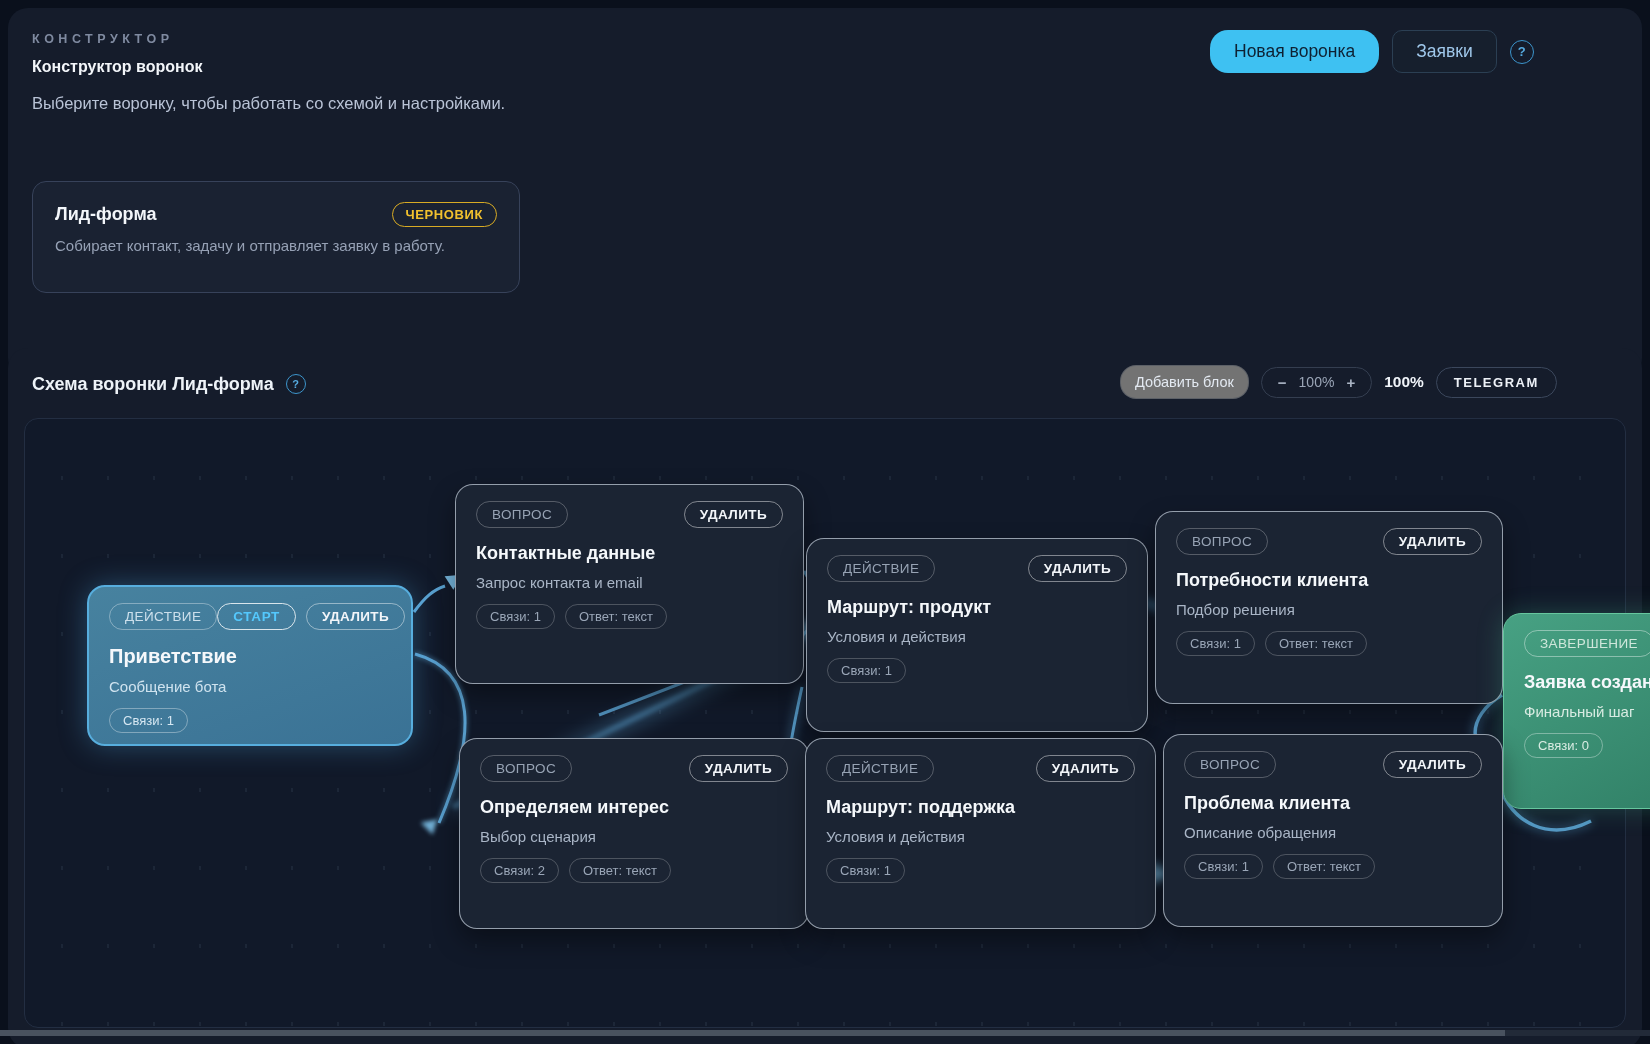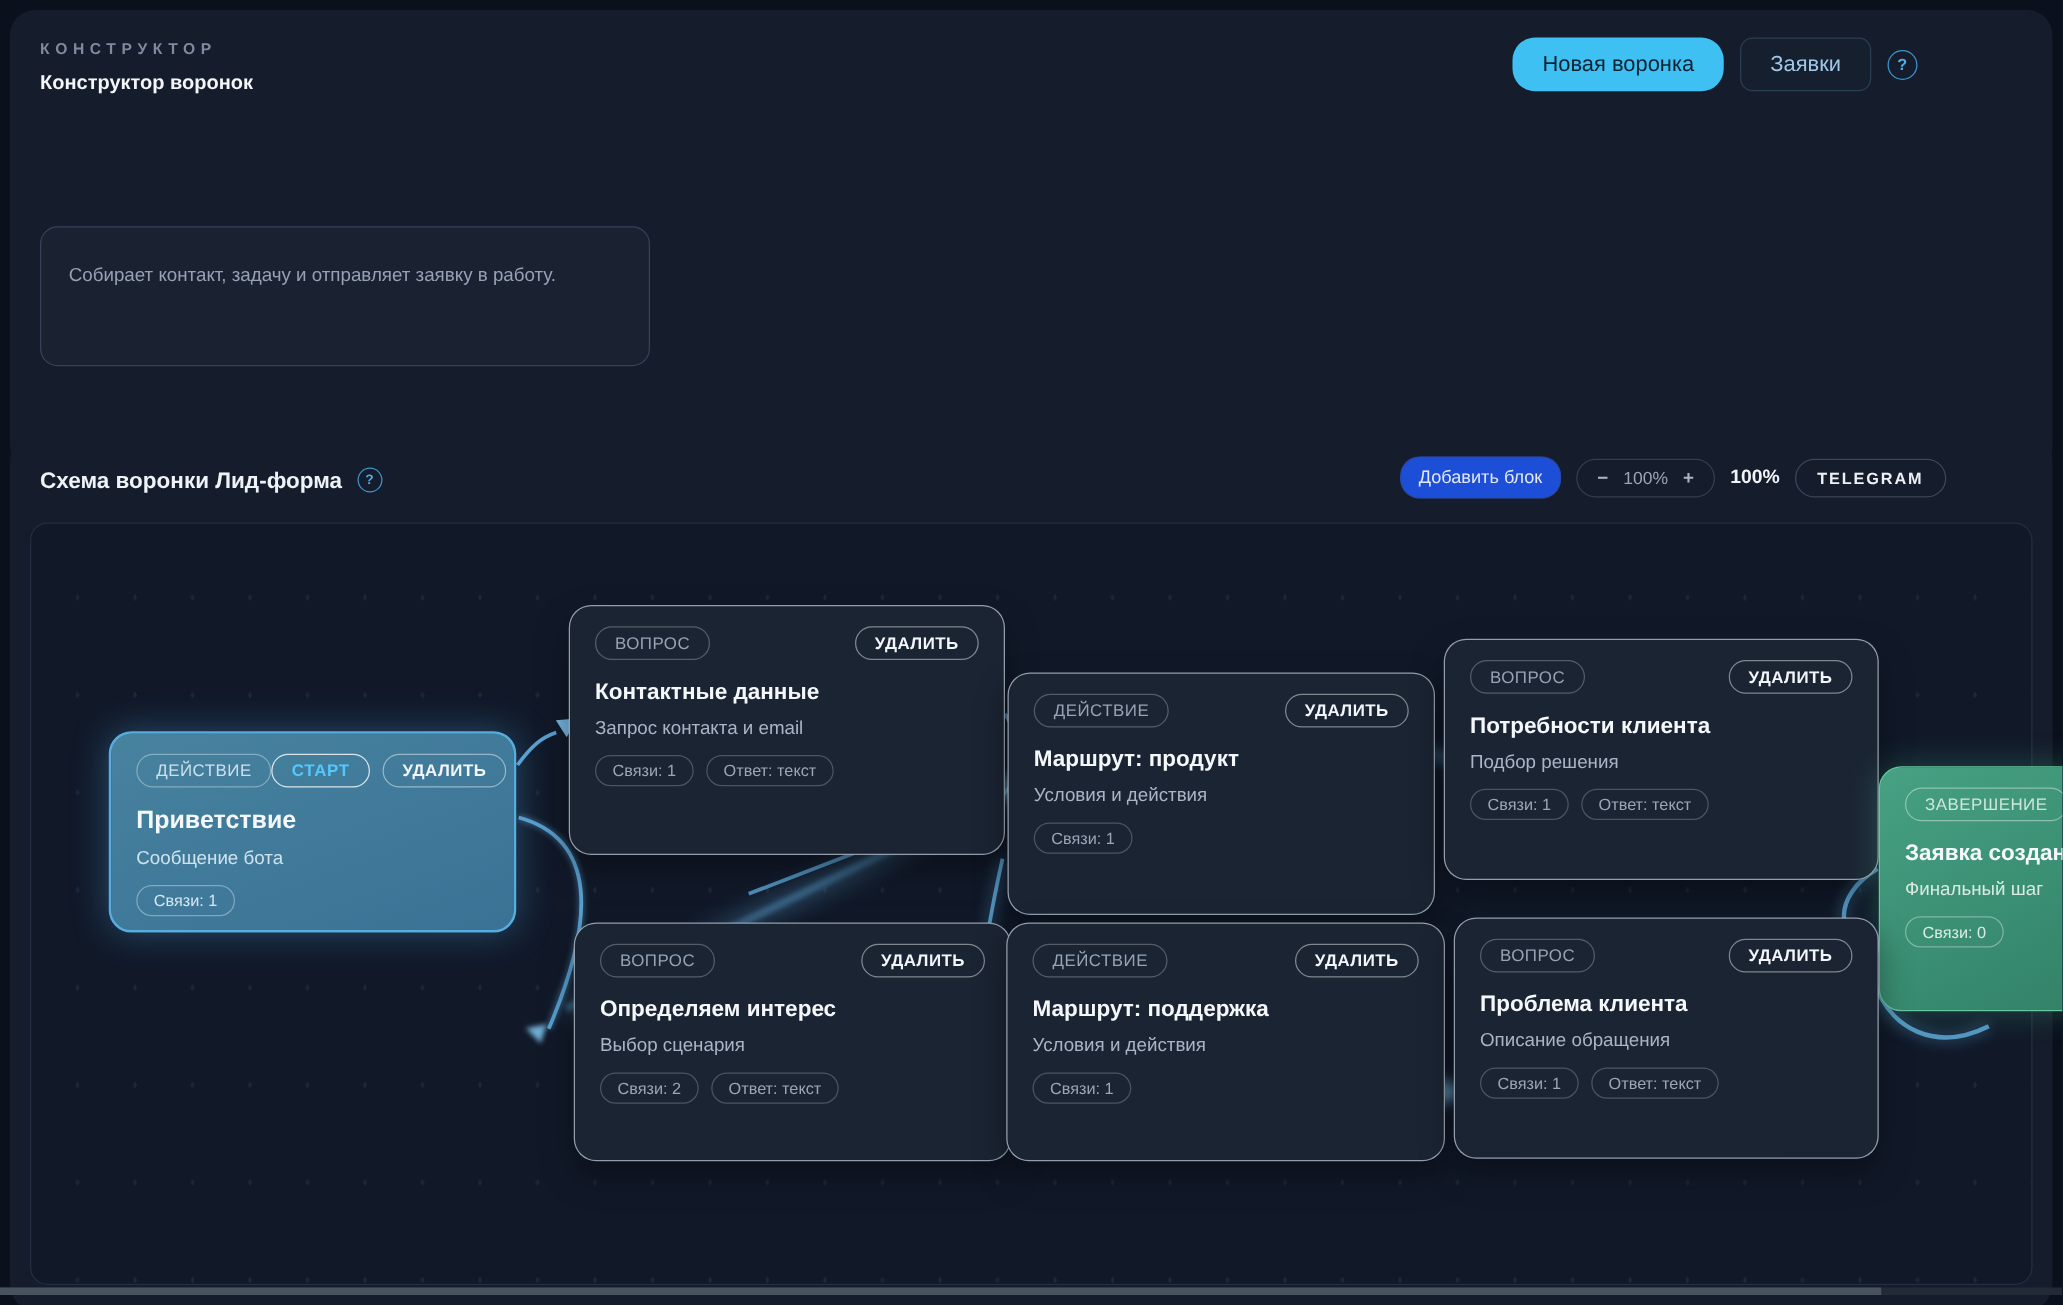--- a/index.html
+++ b/index.html
@@ -45,21 +45,21 @@
                  color:#56abe0; font-size:13px; font-weight:700; display:flex;
                  align-items:center; justify-content:center; cursor:pointer; }
 
   
   .schema-head { position:absolute; left:24px; top:16px; right:16px; height:40px;
                  display:flex; align-items:center; }
   .schema-title { font-size:18px; font-weight:700; color:#eef3f8; }
   .help-circle.small { width:20px; height:20px; font-size:11px; margin-left:12px; }
 
   .schema-toolbar { position:absolute; left:1112px; top:17px; display:flex; align-items:center; gap:12px; }
-  .btn-add-block { background:#1d4ed8; color:#e3e9f1; border:1px solid #39435466; border-radius:16px;
+  .btn-add-block { background:#737373; color:#e3e9f1; border:1px solid #39435466; border-radius:16px;
                    font-family:inherit; font-size:14.5px; padding:8px 14px; cursor:pointer; white-space:nowrap; }
   .zoom-pill { display:flex; align-items:center; gap:10px; border:1.5px solid #343e50;
                border-radius:17px; padding:6px 14px; }
   .zoom-btn { background:none; border:none; color:#aab4c4; font-family:inherit; font-size:15px;
               font-weight:700; cursor:pointer; padding:0 2px; }
   .zoom-value { color:#9aa5b6; font-size:14px; }
   .zoom-indicator { color:#f0f4f9; font-size:15.5px; font-weight:700; }
   .channel-pill { border:1.5px solid #3b475c; border-radius:17px; padding:7px 17px;
                   color:#edf1f7; font-size:13px; font-weight:700; letter-spacing:1.5px; }
 
@@ -105,23 +105,28 @@
   
   .hscroll-track { position:absolute; left:0; top:1030px; width:1650px; height:6px; background:#222a38; }
   .hscroll-thumb { position:absolute; left:0; top:1030px; width:1505px; height:6px; background:#49525f; cursor:pointer; }
 </style>
 </head>
 <body>
 
 <section class="panel panel-top">
   <div class="kicker">КОНСТРУКТОР</div>
   <h1 class="page-title">Конструктор воронок</h1>
+  <div class="page-subtitle">Выберите воронку, чтобы работать со схемой и настройками.</div>
 
 
   <div class="funnel-card">
+    <div class="card-head">
+      <div class="card-title">Лид-форма</div>
+      <div class="card-badge">ЧЕРНОВИК</div>
+    </div>
     <div class="card-desc">Собирает контакт, задачу и отправляет заявку в работу.</div>
   </div>
 
   <div class="top-actions">
     <button class="btn-primary">Новая воронка</button>
     <button class="btn-secondary">Заявки</button>
     <div class="help-circle">?</div>
   </div>
 </section>
 

